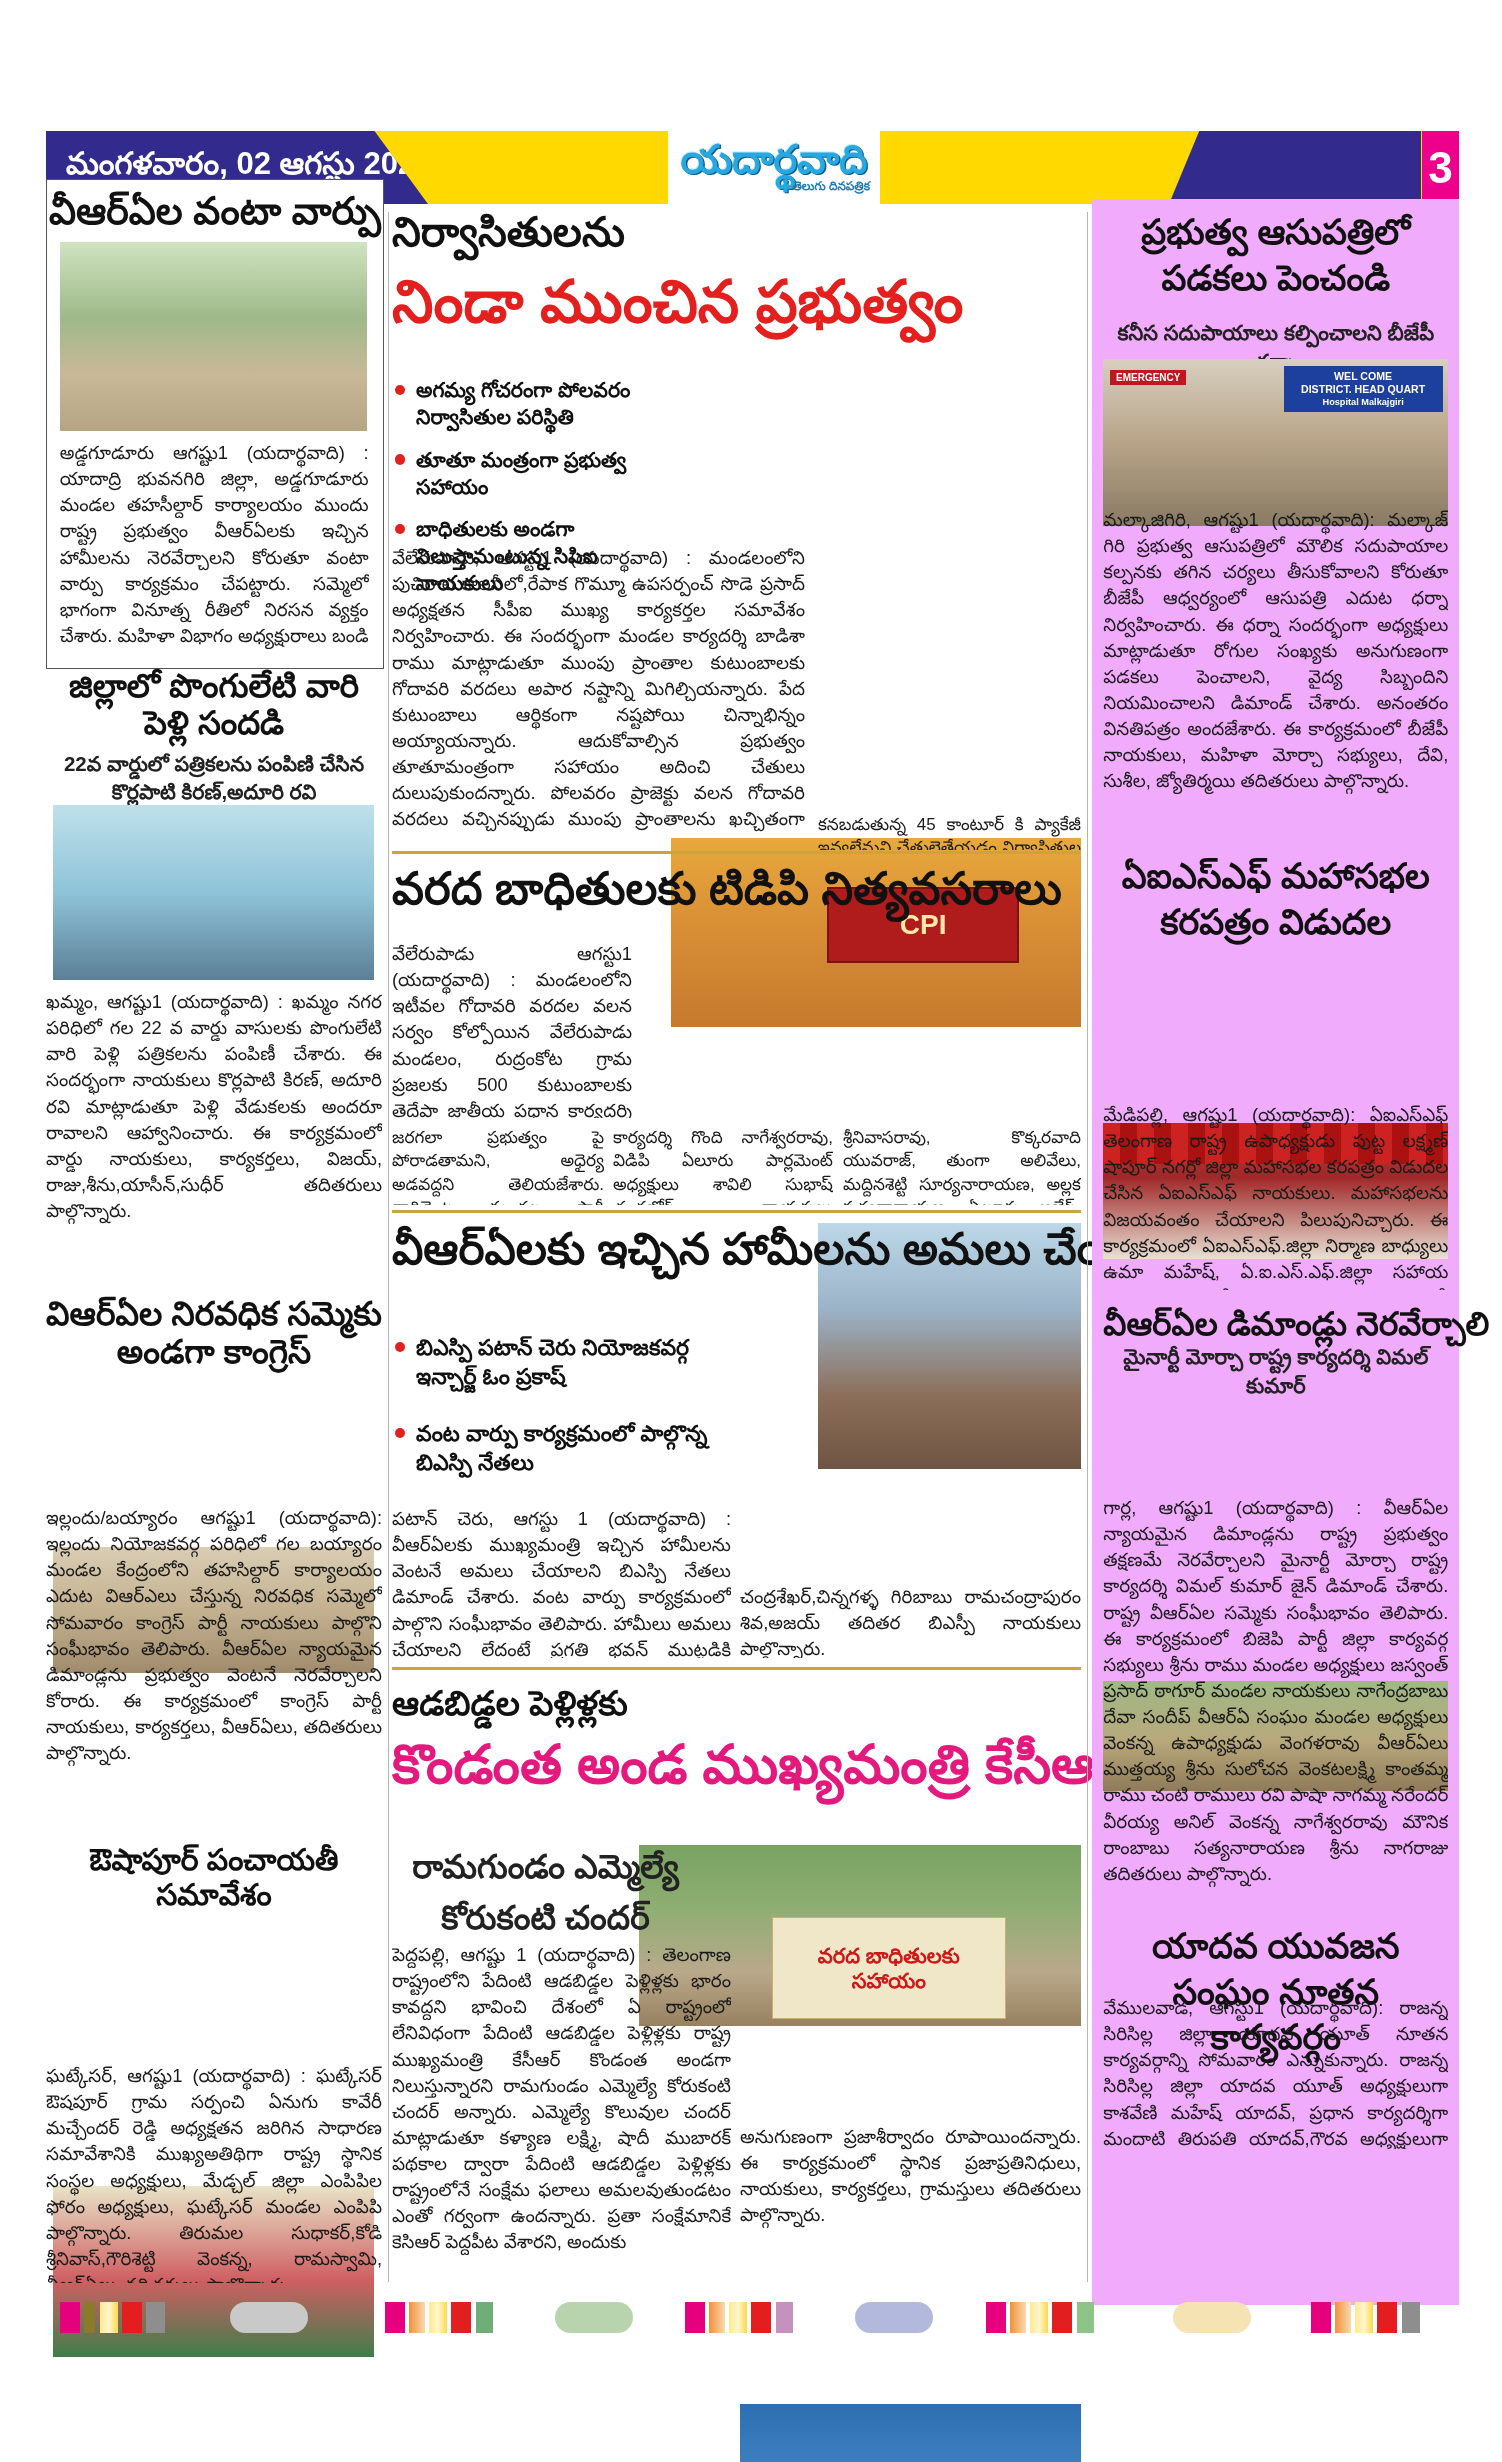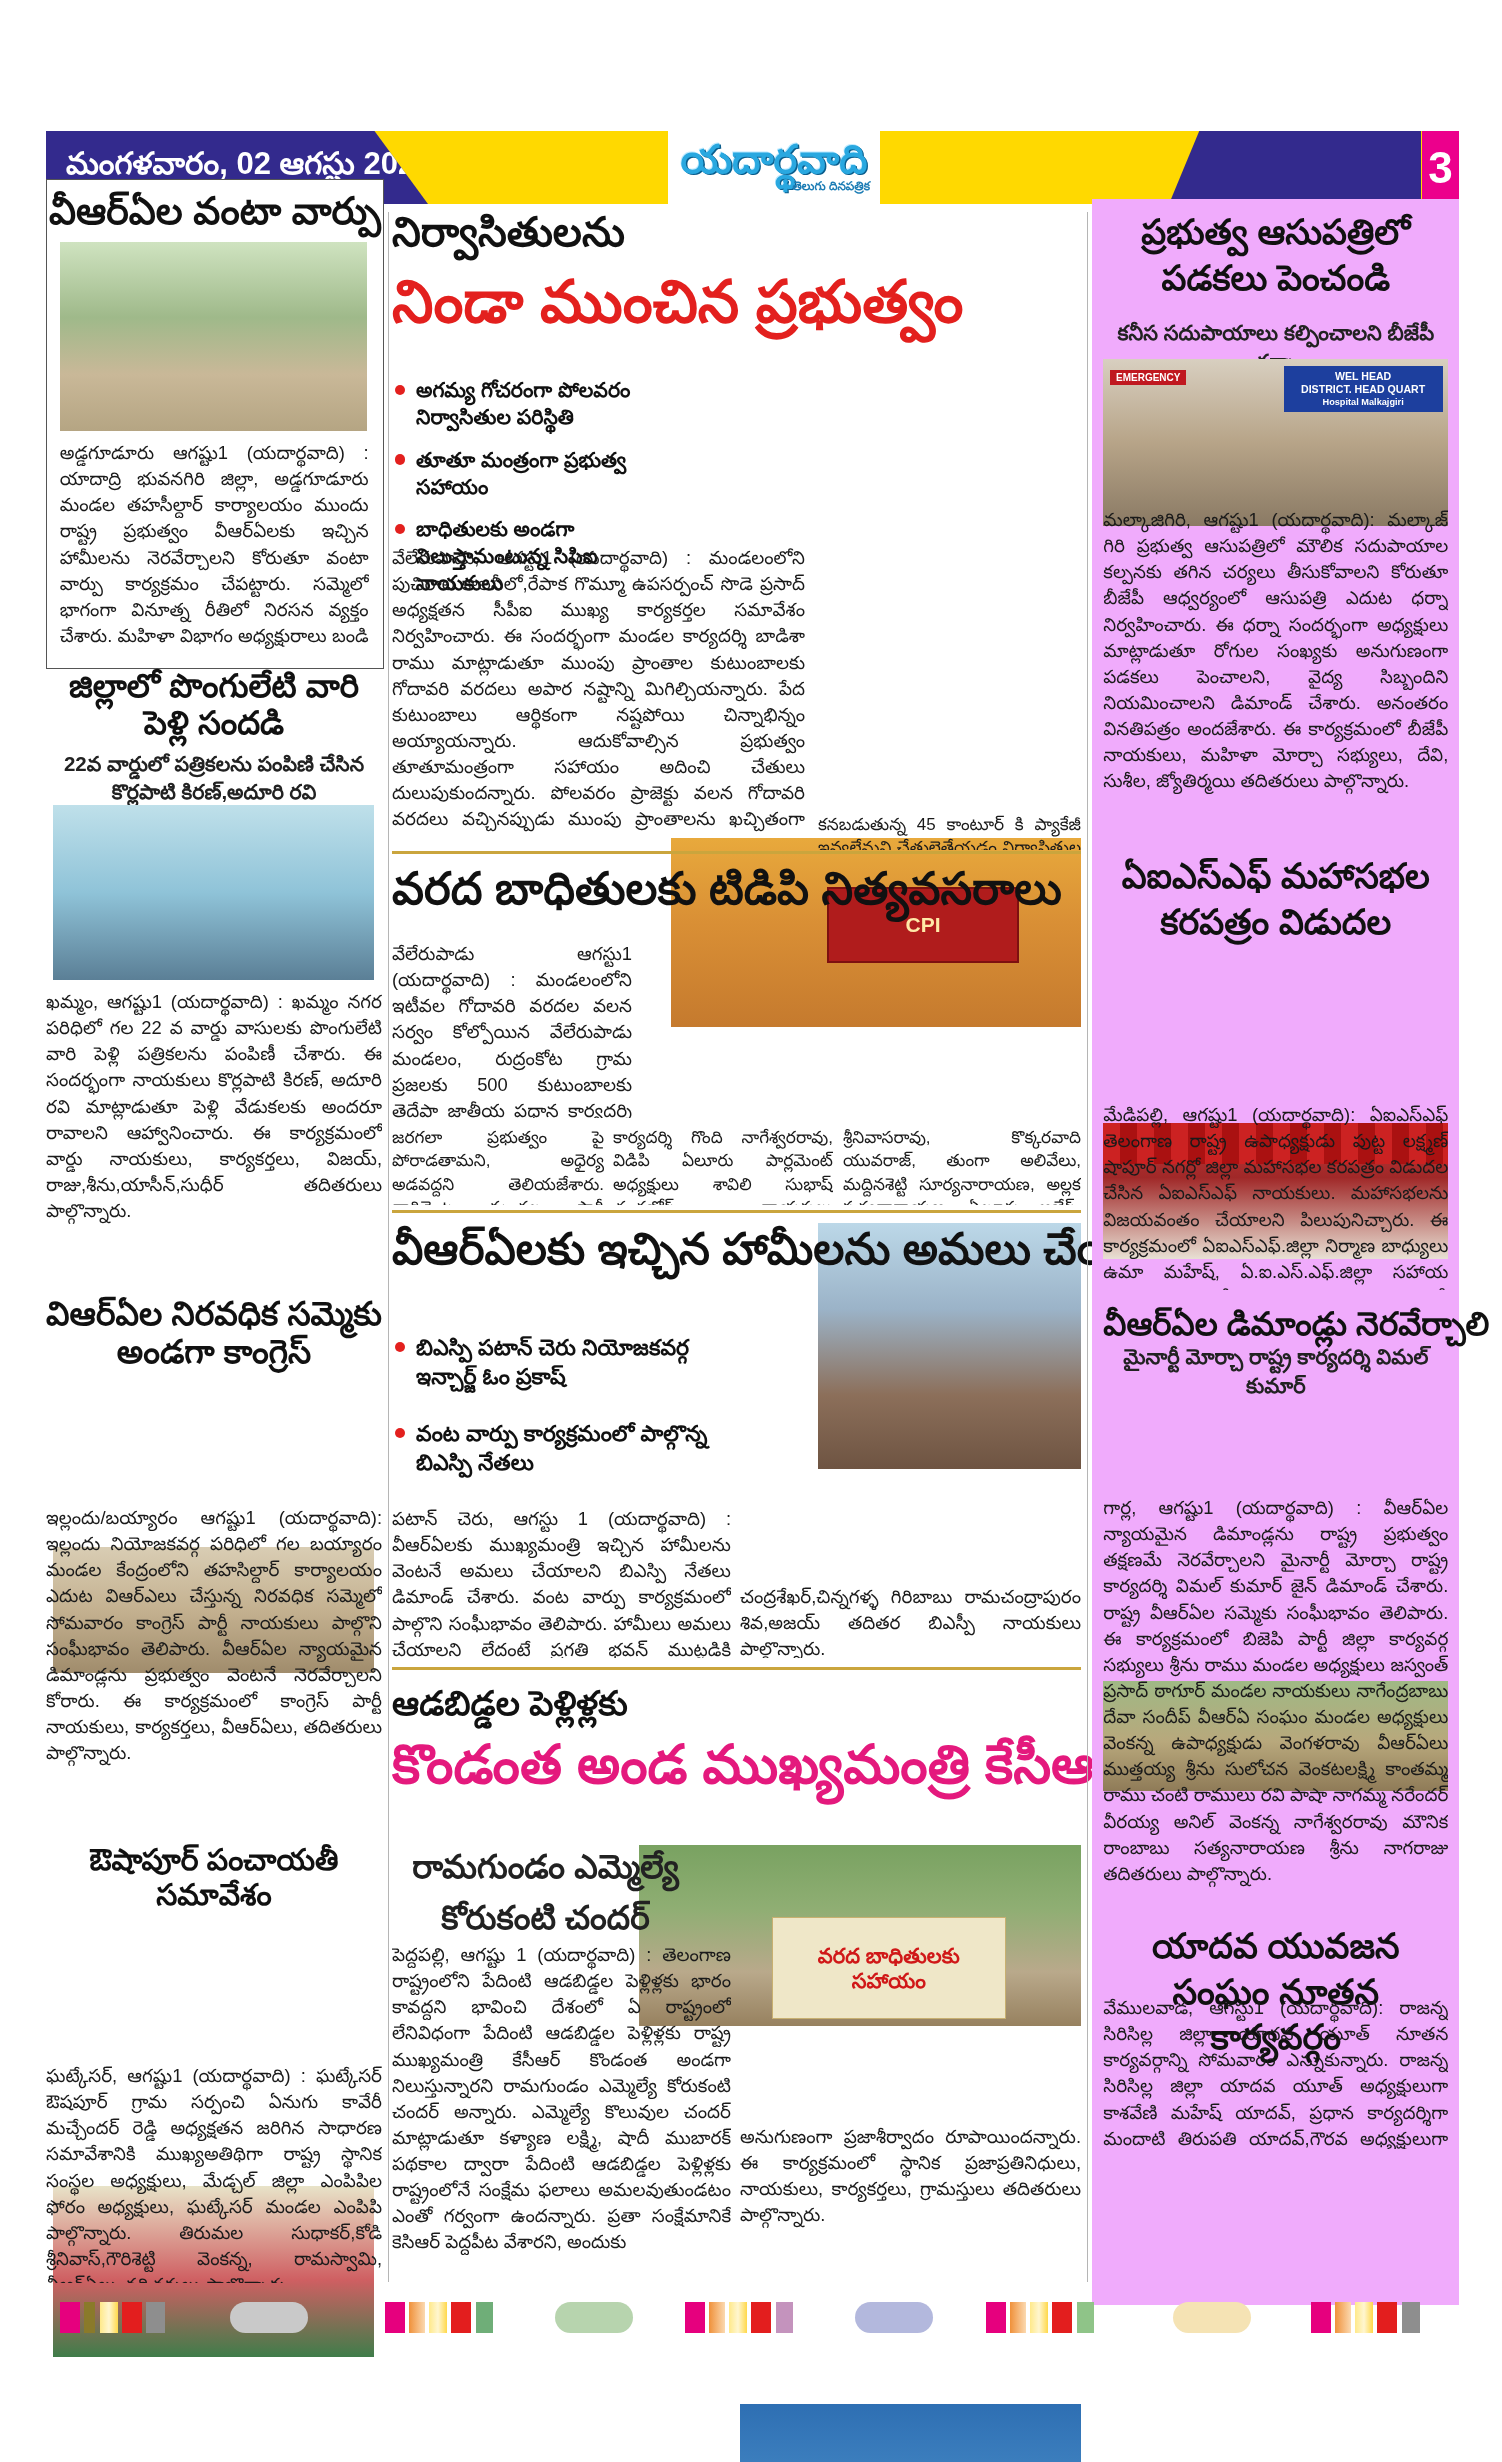--- a/index.html
+++ b/index.html
@@ -38,21 +38,21 @@
   .ph-congress{background:linear-gradient(180deg,#d9cdb4 0%,#c4b190 50%,#a08c6c 100%);}
   .ph-meeting{background:linear-gradient(180deg,#e8e3c8 0%,#cf5f62 55%,#3f7d4a 100%);}
   .ph-hospital{background:linear-gradient(180deg,#d8cfc0 0%,#b7a488 50%,#8a7a64 100%);}
   .ph-aisf{background:linear-gradient(180deg,#c83a3a 0%,#a02828 40%,#e8e0d4 100%);}
   .ph-vra{background:linear-gradient(180deg,#9fb985 0%,#b8a87c 55%,#8f7b58 100%);}
   .sign-blue{position:absolute;right:5.7px;top:7px;background:#1d3f9e;color:#fff;text-align:center;
       padding:4.2px 7px;font-weight:bold;line-height:1.25;}
   .chip-red{position:absolute;left:7px;top:11.3px;background:#c01820;color:#fff;font-size:10px;
       font-weight:bold;padding:2.1px 5.7px;}
   .banner-cpi{position:absolute;left:38%;top:26%;width:46%;height:38%;background:#b01c1c;
-      display:flex;align-items:center;justify-content:center;color:#ffe9a8;font-weight:bold;font-size:21px;
+      display:flex;align-items:center;justify-content:center;color:#ffe9a8;font-weight:bold;font-size:28px;
       border:2.1px solid #7d1010;}
   .banner-tdp{position:absolute;left:30%;bottom:4%;width:44%;height:34%;background:#efe7c8;
       border:1.4px solid #c8b070;display:flex;align-items:center;justify-content:center;text-align:center;
       color:#d01818;font-weight:bold;font-size:21px;line-height:1.2;padding:19px;}
   .tent-blue{position:absolute;left:0;top:0;width:100%;height:55%;background:linear-gradient(180deg,#2e6fb3,#4f93cc);}
   .curtain{position:absolute;left:0;top:0;width:100%;height:30%;
       background:repeating-linear-gradient(90deg,#c22,#c22 17px,#a11 17px,#a11 34px);}
   
   #right-panel{position:absolute;left:1092px;top:199px;width:367px;height:2106px;background:#f0abfc;}
   .r-head{font-weight:bold;color:#111;text-align:center;line-height:1.3;}
@@ -155,21 +155,21 @@
 
   <div class="col-rule" style="left:1087px;top:212px;height:2070px;"></div>
 
   <div id="right-panel">
 
     <div class="r-head abs" style="left:11.3px;top:10px;width:345px;font-size:35px;">ప్రభుత్వ ఆసుపత్రిలో పడకలు పెంచండి</div>
     <div class="r-sub abs" style="left:11.3px;top:122px;width:345px;font-size:21px;">కనీస సదుపాయాలు కల్పించాలని బీజేపీ ధర్నా</div>
     <div class="photo ph-hospital abs" style="left:11.3px;top:160px;width:345px;height:167px;">
       <div class="chip-red">EMERGENCY</div>
       <div class="sign-blue" style="width:145px;font-size:10.6px;">
-        <div>WEL HEAD</div>
+        <div>WEL COME</div>
         <div>DISTRICT. HEAD QUART</div>
         <div style="font-size:9.2px;">Hospital Malkajgiri</div>
       </div>
     </div>
     <div class="body-text abs" style="left:11.3px;top:308px;width:345px;height:338px;font-size:18.4px;">మల్కాజిగిరి, ఆగష్టు1 (యదార్థవాది): మల్కాజ్ గిరి ప్రభుత్వ ఆసుపత్రిలో మౌలిక సదుపాయాల కల్పనకు తగిన చర్యలు తీసుకోవాలని కోరుతూ బీజేపీ ఆధ్వర్యంలో ఆసుపత్రి ఎదుట ధర్నా నిర్వహించారు. ఈ ధర్నా సందర్భంగా అధ్యక్షులు మాట్లాడుతూ రోగుల సంఖ్యకు అనుగుణంగా పడకలు పెంచాలని, వైద్య సిబ్బందిని నియమించాలని డిమాండ్ చేశారు. అనంతరం వినతిపత్రం అందజేశారు. ఈ కార్యక్రమంలో బీజేపీ నాయకులు, మహిళా మోర్చా సభ్యులు, దేవి, సుశీల, జ్యోతిర్మయి తదితరులు పాల్గొన్నారు.</div>
 
     <div class="r-head abs" style="left:11.3px;top:654px;width:345px;font-size:35px;">ఏఐఎస్ఎఫ్ మహాసభల కరపత్రం విడుదల</div>
     <div class="photo ph-aisf abs" style="left:11.3px;top:757px;width:345px;height:136px;">
       <div class="curtain"></div>
     </div>

